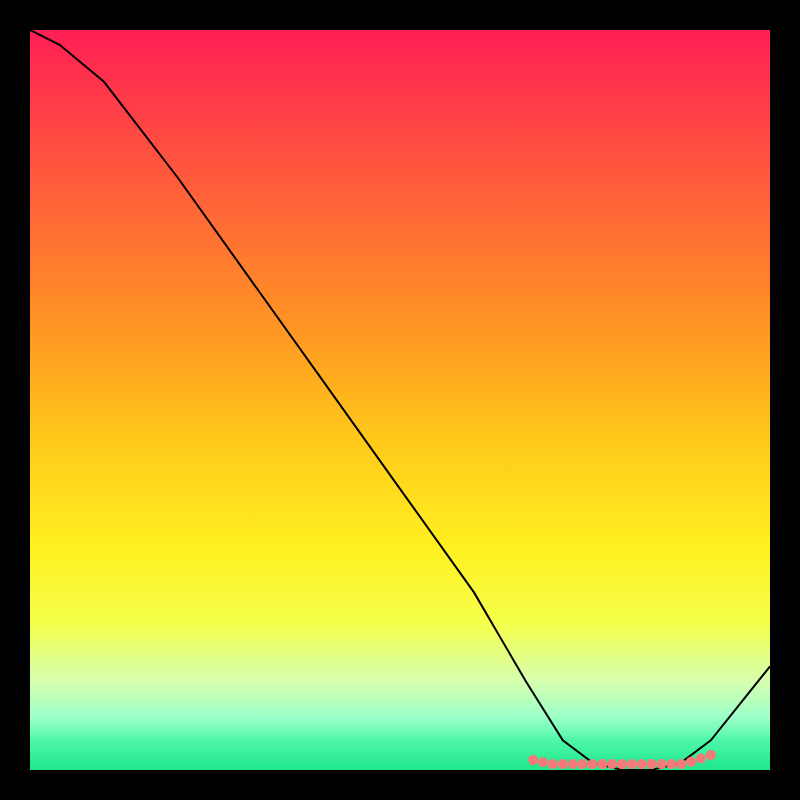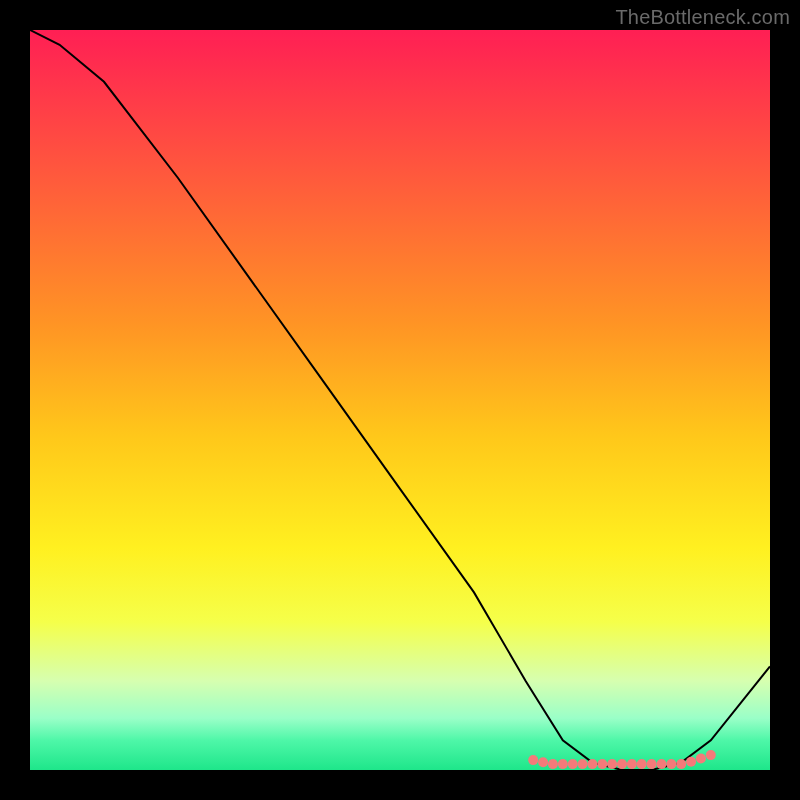--- a/index.html
+++ b/index.html
@@ -76,14 +76,13 @@
           <circle cx="621.6" cy="734.1" r="5" fill="#f47a7a"></circle>
           <circle cx="631.5" cy="734.1" r="5" fill="#f47a7a"></circle>
           <circle cx="641.3" cy="734.1" r="5" fill="#f47a7a"></circle>
           <circle cx="651.2" cy="734.1" r="5" fill="#f47a7a"></circle>
           <circle cx="661.1" cy="731.7" r="5" fill="#f47a7a"></circle>
           <circle cx="670.9" cy="728.4" r="5" fill="#f47a7a"></circle>
           <circle cx="680.8" cy="725.1" r="5" fill="#f47a7a"></circle>
         </g>
       </svg>
   </div>
-  <div class="watermark">TheBottleneck.com</div>
 </div>
 
 </body></html>

